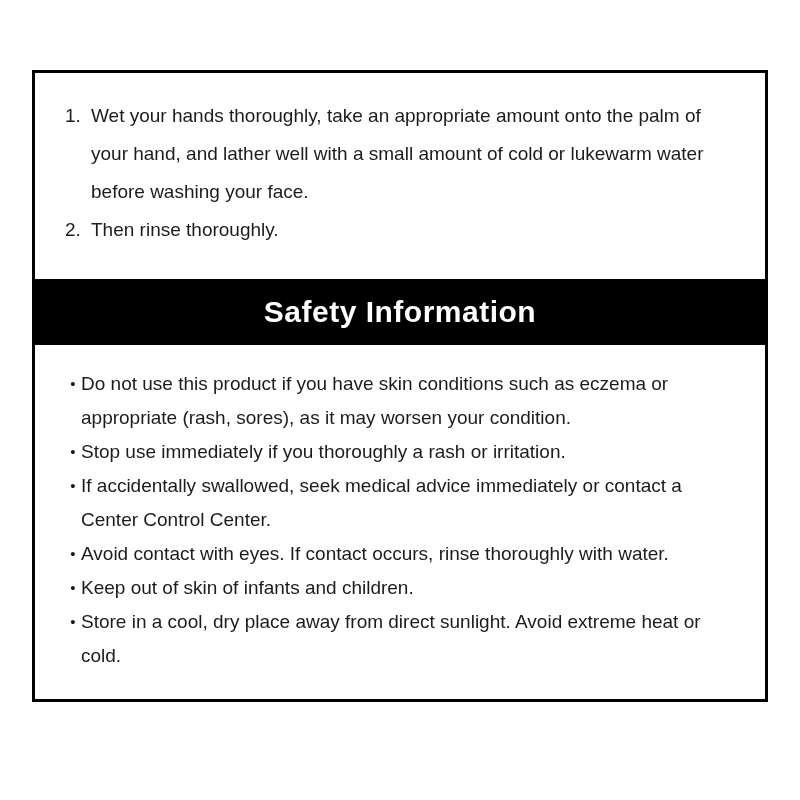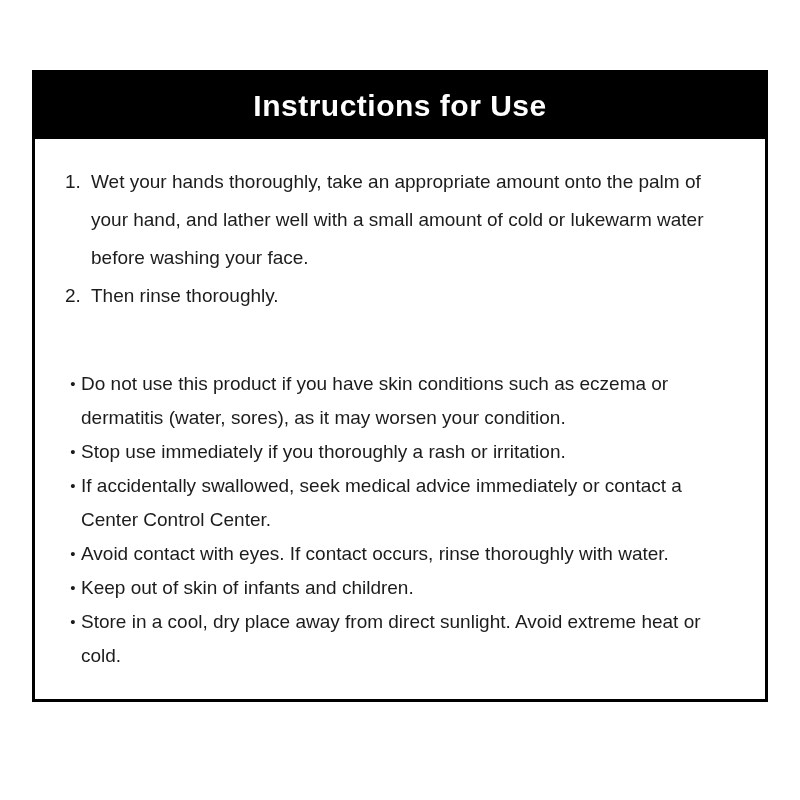--- a/index.html
+++ b/index.html
@@ -82,43 +82,43 @@
   .bullet-item .bullet-text {
     flex: 1 1 auto;
   }
 </style>
 </head>
 <body>
 
 <div class="canvas">
   <div class="panel">
 
-    <div class="section-header">
-      <h1 class="title">Instructions for Use</h1>
-    </div>
 
     <div class="section-body instructions-body">
       <ol class="numbered">
         <li class="numbered-item">
           <span class="num">1.</span>
           <span class="item-text">Wet your hands thoroughly, take an appropriate amount onto the palm of your hand, and lather well with a small amount of cold or lukewarm water before washing your face.</span>
         </li>
         <li class="numbered-item">
           <span class="num">2.</span>
           <span class="item-text">Then rinse thoroughly.</span>
         </li>
       </ol>
     </div>
 
+    <div class="section-header">
+      <h1 class="title">Safety Information</h1>
+    </div>
 
     <div class="section-body safety-body">
       <ul class="bullets">
         <li class="bullet-item">
           <span class="bullet">•</span>
-          <span class="bullet-text">Do not use this product if you have skin conditions such as eczema or dermatitis (water, sores), as it may worsen your condition.</span>
+          <span class="bullet-text">Do not use this product if you have skin conditions such as eczema or appropriate (rash, sores), as it may worsen your condition.</span>
         </li>
         <li class="bullet-item">
           <span class="bullet">•</span>
           <span class="bullet-text">Stop use immediately if you thoroughly a rash or irritation.</span>
         </li>
         <li class="bullet-item">
           <span class="bullet">•</span>
           <span class="bullet-text">If accidentally swallowed, seek medical advice immediately or contact a Center Control Center.</span>
         </li>
         <li class="bullet-item">

